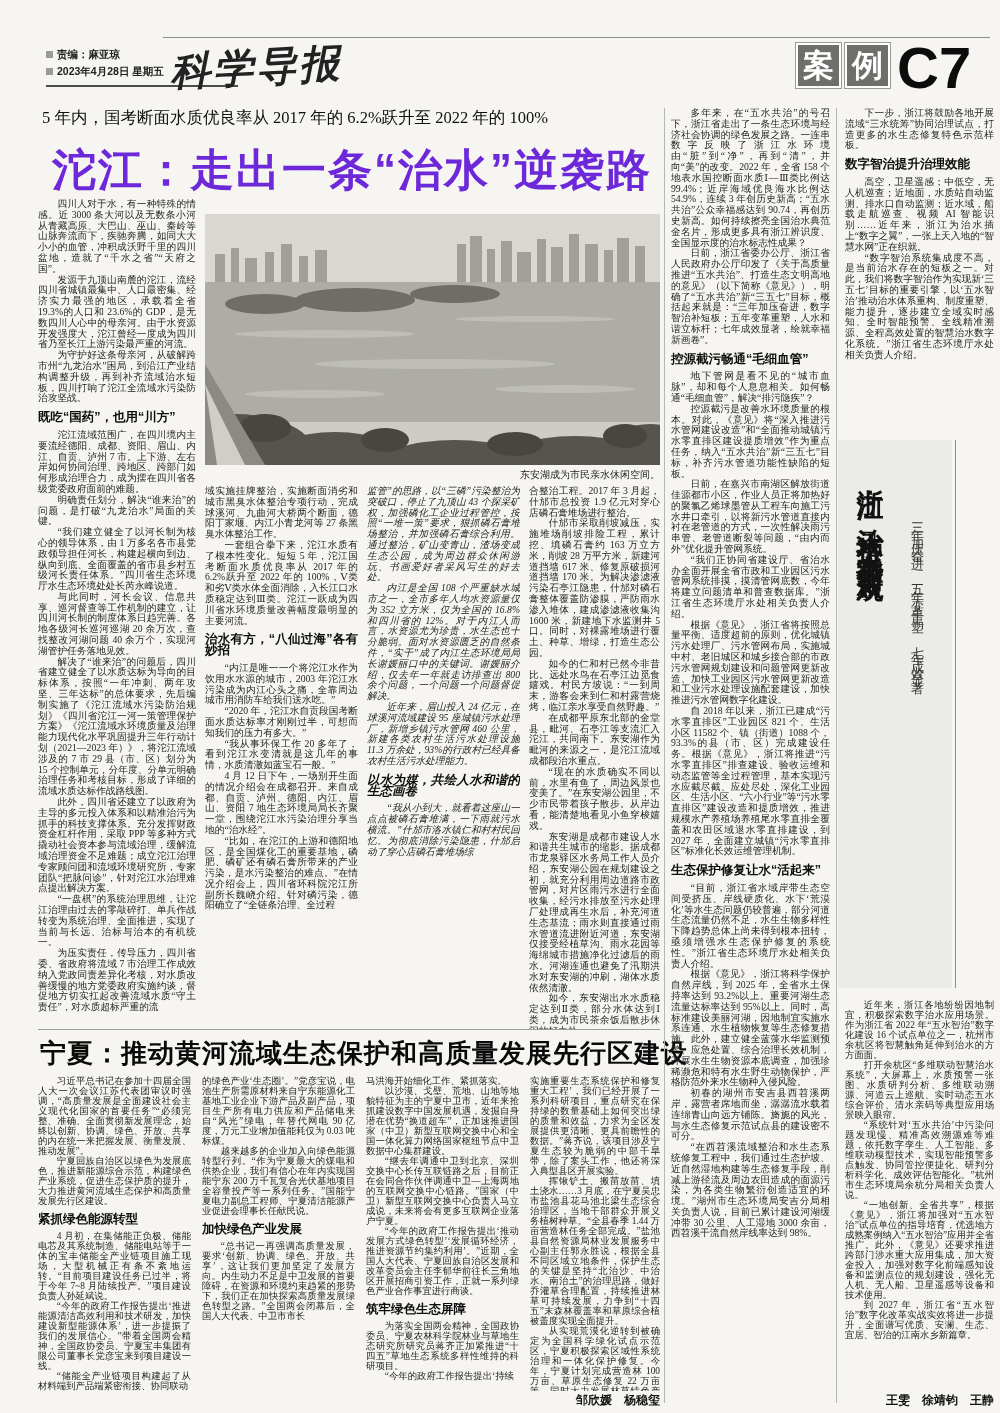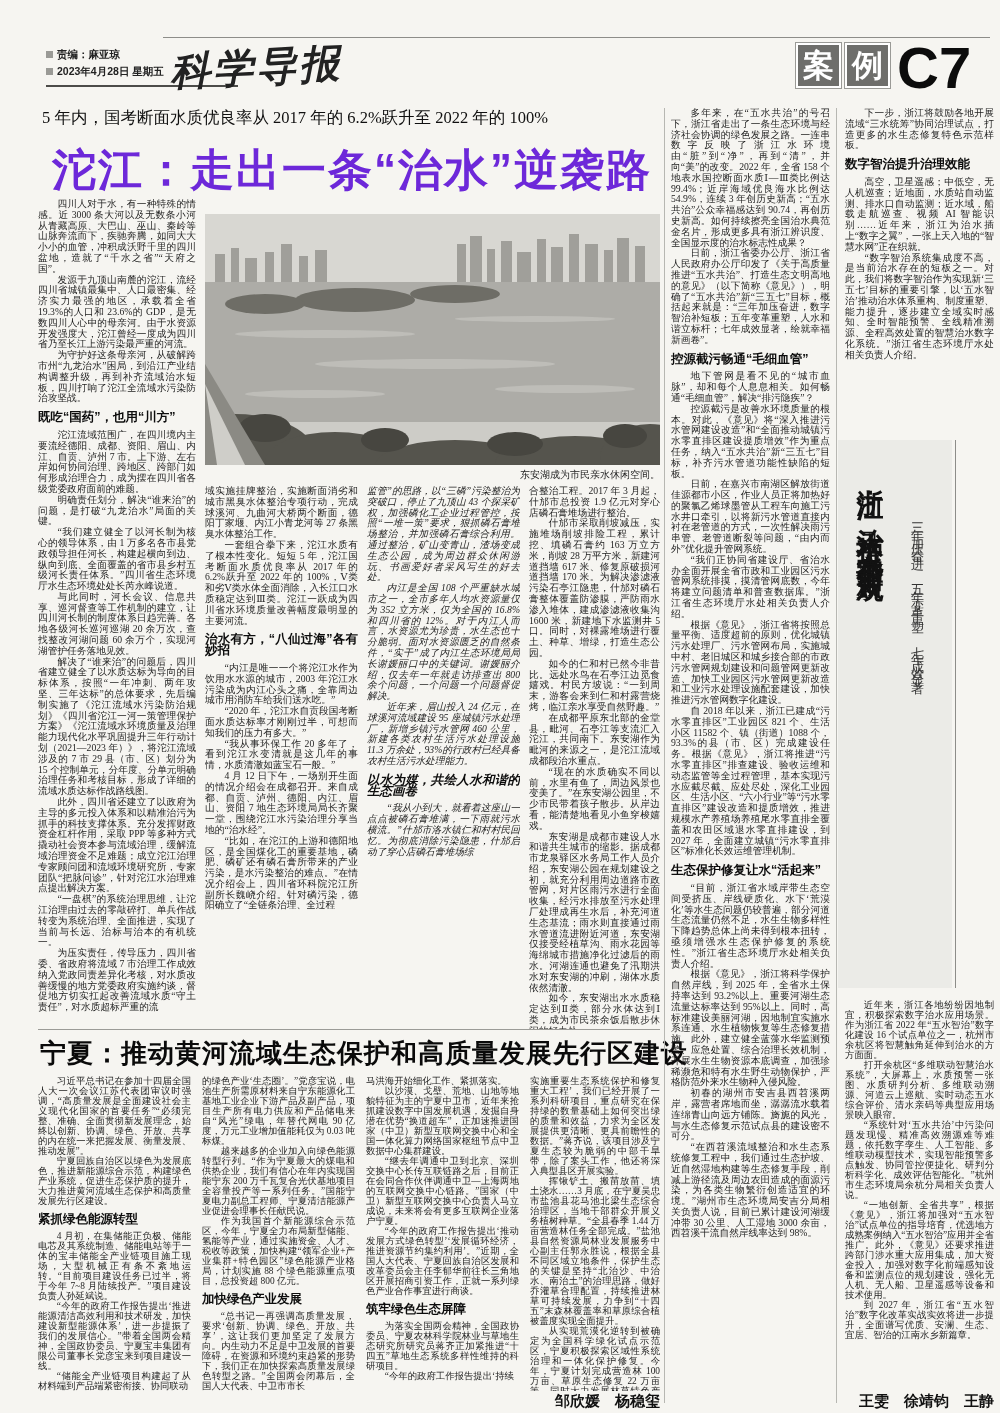--- a/index.html
+++ b/index.html
@@ -17,21 +17,21 @@
   
   .kicker{left:42px;top:107px;width:620px;font-family:"Liberation Serif",serif;font-size:16.5px;color:#101010;}
   .headline{left:40px;top:129px;width:625px;margin:12px;font-family:"Liberation Sans",sans-serif;font-size:44px;font-weight:900;letter-spacing:2px;color:#6d28d9;white-space:nowrap;}
   .nx-headline{left:40px;top:1036px;width:622px;margin:0;font-family:"Liberation Sans",sans-serif;font-size:26px;font-weight:900;letter-spacing:1px;color:#0a0a0a;white-space:nowrap;}
   
   .col{font-family:"Liberation Serif","DejaVu Serif",serif;font-size:9.7px;line-height:10.8px;text-align:justify;color:#1c1c1c;overflow:hidden;}
   .col p{margin:0;text-indent:2em;}
   .col p.cont{text-indent:0;}
   .col .sub{font-family:"Liberation Sans",sans-serif;font-size:12.5px;font-weight:bold;margin:8px 0 7px 0;color:#0d0d0d;}
   .tight{font-size:9.4px;line-height:10px;}
-  .byline{font-family:"Liberation Sans",sans-serif;font-weight:bold;font-size:15px;text-align:right;color:#111;}
+  .byline{font-family:"Liberation Sans",sans-serif;font-weight:bold;font-size:12px;text-align:right;color:#111;}
   .caption{font-family:"Liberation Serif",serif;font-size:10px;text-align:right;color:#222;}
   
   .vrule{width:1px;background:#b7b7b2;}
   .hrule{height:1px;background:#9b9b97;}
   
   .zbox{left:838px;top:440px;width:114px;height:548px;background:#ebebe7;}
   .zbox-title{position:absolute;left:14px;top:28px;writing-mode:vertical-rl;font-family:"Liberation Serif","DejaVu Serif",serif;font-weight:bold;font-size:27px;letter-spacing:4px;color:#121212;}
   .zbox-side{position:absolute;left:70px;top:72px;writing-mode:vertical-rl;font-family:"Liberation Serif",serif;font-size:13px;letter-spacing:7px;color:#333;}
   .photo-frame{left:205px;top:214px;width:455px;height:251px;overflow:hidden;background:#b9b8b3;}
 </style>
@@ -116,21 +116,21 @@
   <div class="abs caption" style="left:205px;top:468px;width:455px;">东安湖成为市民亲水休闲空间。</div>
 
   <div class="abs col" style="left:38px;top:199px;width:158px;height:831px;">
     <p>四川人对于水，有一种特殊的情感。近 3000 条大河以及无数条小河从青藏高原、大巴山、巫山、秦岭等山脉奔流而下，疾驰奔腾，如同大大小小的血管，冲积成沃野千里的四川盆地，造就了“千水之省”“天府之国”。</p>
     <p>发源于九顶山南麓的沱江，流经四川省城镇最集中、人口最密集、经济实力最强的地区，承载着全省 19.3%的人口和 23.6%的 GDP，是无数四川人心中的母亲河。由于水资源开发强度大，沱江曾经一度成为四川省乃至长江上游污染最严重的河流。</p>
     <p>为守护好这条母亲河，从破解跨市州“九龙治水”困局，到沿江产业结构调整升级，再到补齐流域治水短板，四川打响了沱江全流域水污染防治攻坚战。</p>
     <div class="sub">既吃“国药”，也用“川方”</div>
     <p>沱江流域范围广，在四川境内主要流经德阳、成都、资阳、眉山、内江、自贡、泸州 7 市。上下游、左右岸如何协同治理、跨地区、跨部门如何形成治理合力，成为摆在四川省各级党委政府面前的难题。</p>
     <p>明确责任划分，解决“谁来治”的问题，是打破“九龙治水”局面的关键。</p>
     <p>“我们建立健全了以河长制为核心的领导体系，由 1 万多名各市县党政领导担任河长，构建起横向到边、纵向到底、全面覆盖的省市县乡村五级河长责任体系。”四川省生态环境厅水生态环境处处长芮永峰说道。</p>
-    <p>与此同时，河长会议、信息共享、巡河督查等工作机制的建立，让四川河长制的制度体系日趋完善。各地各级河长巡河巡湖 20 余万次，查找整改河湖问题 60 余万个，实现河湖管护任务落地见效。</p>
+    <p>与此同时，河长会议、信息共享、巡河督查等工作机制的建立，让四川河长制的制度体系日趋完善。各地各级河长巡河巡湖 20 余万次，查找整改河湖问题 40 余万个，实现河湖管护任务落地见效。</p>
     <p>解决了“谁来治”的问题后，四川省建立健全了以水质达标为导向的目标体系，按照“一年冲刺、两年攻坚、三年达标”的总体要求，先后编制实施了《沱江流域水污染防治规划》《四川省沱江一河一策管理保护方案》《沱江流域水环境质量及治理能力现代化水平巩固提升三年行动计划（2021—2023 年）》，将沱江流域涉及的 7 市 29 县（市、区）划分为 15 个控制单元，分年度、分单元明确治理任务和考核目标，形成了详细的流域水质达标作战路线图。</p>
     <p>此外，四川省还建立了以政府为主导的多元投入体系和以精准治污为抓手的科技支撑体系。充分发挥财政资金杠杆作用，采取 PPP 等多种方式撬动社会资本参与流域治理，缓解流域治理资金不足难题；成立沱江治理专家顾问团和流域环境研究所，专家团队“把脉问诊”，针对沱江水治理难点提出解决方案。</p>
     <p>“一盘棋”的系统治理思维，让沱江治理由过去的零敲碎打、单兵作战转变为系统治理、全面推进，实现了当前与长远、治标与治本的有机统一。</p>
     <p>为压实责任，传导压力，四川省委、省政府将流域 7 市治理工作成效纳入党政同责差异化考核，对水质改善缓慢的地方党委政府实施约谈，督促地方切实扛起改善流域水质“守土责任”，对水质超标严重的流</p>
   </div>
 
   <div class="abs col" style="left:205px;top:486px;width:153px;height:543px;">
     <p class="cont">域实施挂牌整治，实施断面消劣和城市黑臭水体整治专项行动，完成球溪河、九曲河大桥两个断面，德阳丁家堰、内江小青龙河等 27 条黑臭水体整治工作。</p>
     <p>一套组合拳下来，沱江水质有了根本性变化。短短 5 年，沱江国考断面水质优良率从 2017 年的 6.2%跃升至 2022 年的 100%，Ⅴ类和劣Ⅴ类水体全面消除，入长江口水质稳定达到Ⅲ类。沱江一跃成为四川省水环境质量改善幅度最明显的主要河流。</p>
     <div class="sub">治水有方，“八仙过海”各有妙招</div>
@@ -169,21 +169,20 @@
     <p>宁夏回族自治区以绿色为发展底色，推进新能源综合示范，构建绿色产业系统，促进生态保护质的提升，大力推进黄河流域生态保护和高质量发展先行区建设。</p>
     <div class="sub">紧抓绿色能源转型</div>
     <p>4 月初，在集储能正负极、储能电芯及其系统制造、储能电站等于一体的宝丰储能全产业链项目施工现场，大型机械正有条不紊地运转。“目前项目建设任务已过半，将于今年 7~8 月陆续投产。”项目建设负责人孙延斌说。</p>
     <p>“今年的政府工作报告提出‘推进能源清洁高效利用和技术研发，加快建设新型能源体系’，进一步提振了我们的发展信心。”带着全国两会精神，全国政协委员、宁夏宝丰集团有限公司董事长党彦宝来到项目建设一线。</p>
     <p>“储能全产业链项目构建起了从材料端到产品端紧密衔接、协同联动</p>
   </div>
 
   <div class="abs col tight" style="left:202px;top:1076px;width:153px;height:315px;">
     <p class="cont">的绿色产业‘生态圈’。”党彦宝说，电池生产所需原材料来自宁东能源化工基地工业企业下游产品及副产品，项目生产所有电力供应和产品储电来自“风光”绿电，年替代网电 90 亿度，万元工业增加值能耗仅为 0.03 吨标煤。</p>
     <p>越来越多的企业加入向绿色能源转型行列。“作为宁夏最大的煤电和供热企业，我们有信心在年内实现国能宁东 200 万千瓦复合光伏基地项目全容量投产等一系列任务。”国能宁夏电力副总工程师、宁夏清洁能源产业促进会理事长任献民说。</p>
-    <p>作为我国首个新能源综合示范区，今年，宁夏全力布局新型储能、氢能等产业，通过实施资金、人才、税收等政策，加快构建“领军企业+产业集群+特色园区”绿色能源产业格局，计划实施 88 个绿色能源重点项目，总投资超 800 亿元。</p>
     <div class="sub">加快绿色产业发展</div>
     <p>“总书记一再强调高质量发展，要求‘创新、协调、绿色、开放、共享’，这让我们更加坚定了发展方向。内生动力不足是中卫发展的首要障碍，在资源和环境约束趋紧的形势下，我们正在加快探索高质量发展绿色转型之路。”全国两会闭幕后，全国人大代表、中卫市市长</p>
   </div>
 
   <div class="abs col tight" style="left:366px;top:1076px;width:153px;height:315px;">
     <p class="cont">马洪海开始细化工作、紧抓落实。</p>
     <p>以沙漠、戈壁、荒地、山地等地貌特征为主的宁夏中卫市，近年来抢抓建设数字中国发展机遇，发掘自身潜在优势“换道超车”，正加速推进国家（中卫）新型互联网交换中心和全国一体化算力网络国家枢纽节点中卫数据中心集群建设。</p>
     <p>“继去年调通中卫到北京、深圳交换中心长传互联链路之后，目前正在会同合作伙伴调通中卫—上海两地的互联网交换中心链路。”国家（中卫）新型互联网交换中心负责人马立成说，未来将会有更多互联网企业落户宁夏。</p>
     <p>“今年的政府工作报告提出‘推动发展方式绿色转型’‘发展循环经济，推进资源节约集约利用’。”近期，全国人大代表、宁夏回族自治区发展和改革委员会主任李郁华前往长三角地区开展招商引资工作，正就一系列绿色产业合作事宜进行商谈。</p>
     <div class="sub">筑牢绿色生态屏障</div>

